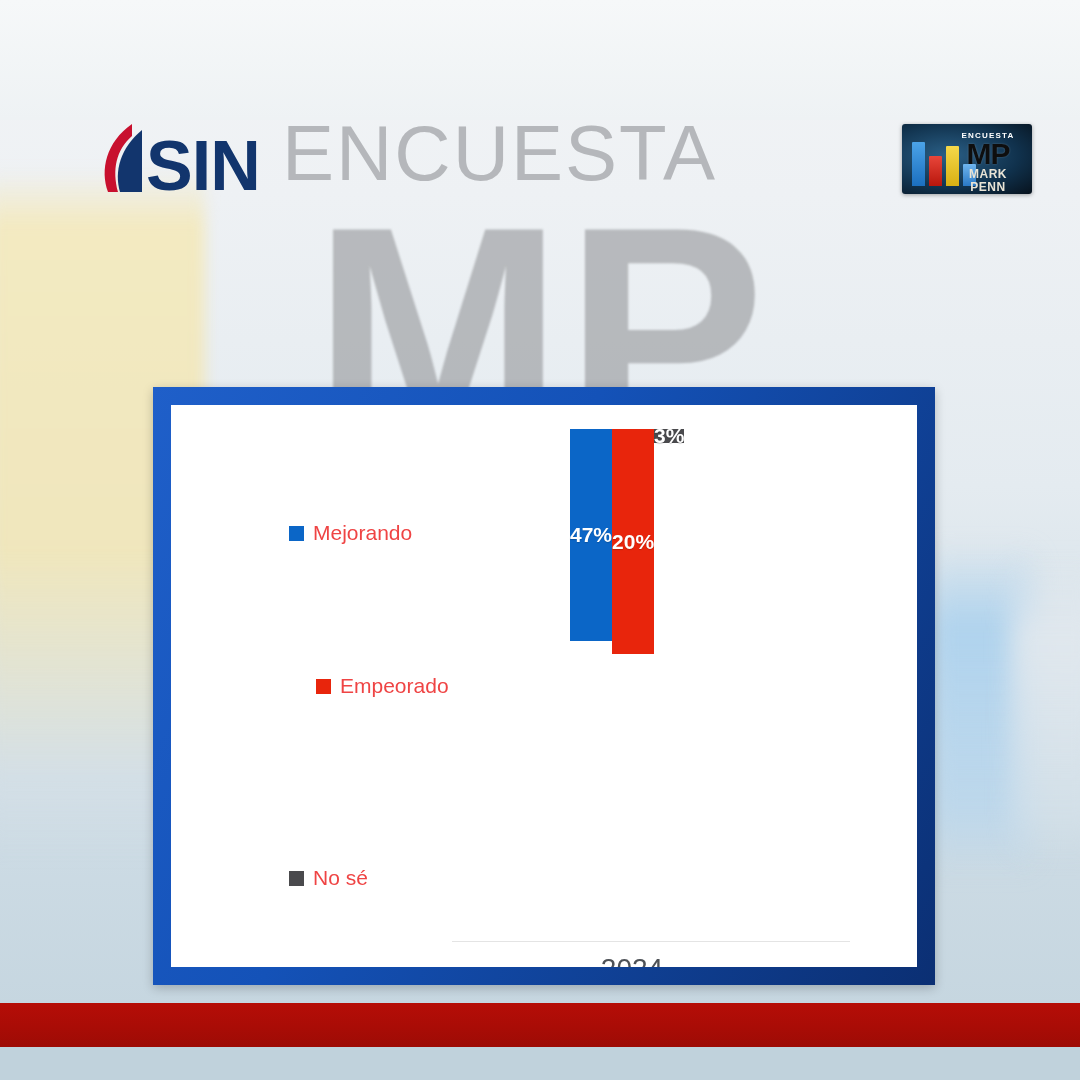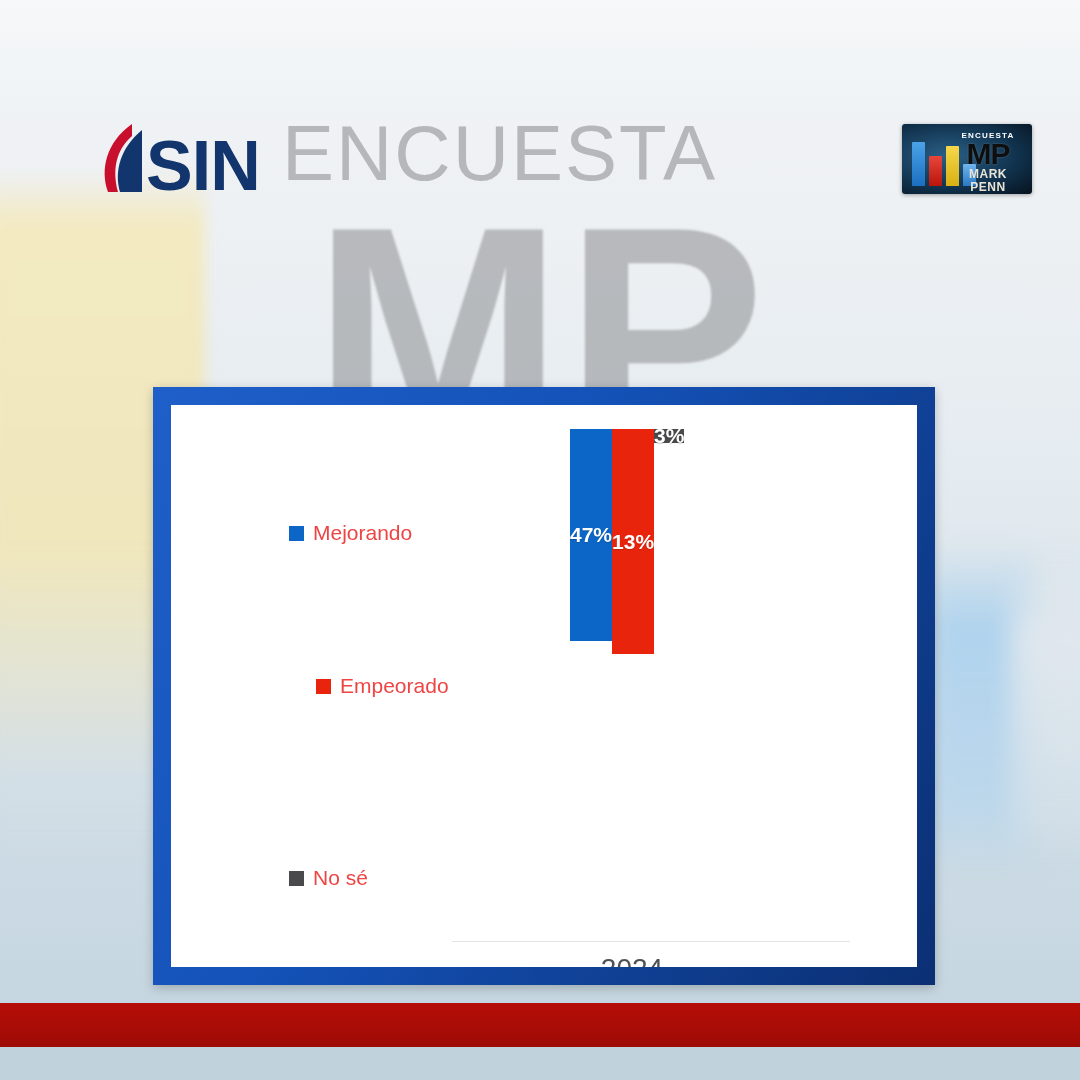--- a/index.html
+++ b/index.html
@@ -309,21 +309,21 @@
       </div>
 
       <div class="plot">
         <div class="axis-line"></div>
 
         <div class="bar-stack" style="height: 450px;">
           <div class="seg" id="seg-0" style="background: rgb(11, 102, 199); height: 211.5px;">
             <span class="seg-label">47%</span>
           </div>
           <div class="seg" id="seg-1" style="background: rgb(232, 37, 12); height: 225px;">
-            <span class="seg-label">13%</span>
+            <span class="seg-label">20%</span>
           </div>
           <div class="seg" id="seg-2" style="background: rgb(74, 74, 77); height: 13.5px;">
             <span class="seg-label">3%</span>
           </div>
         </div>
 
         <div class="cat-label">2024</div>
       </div>
 
     </div>

